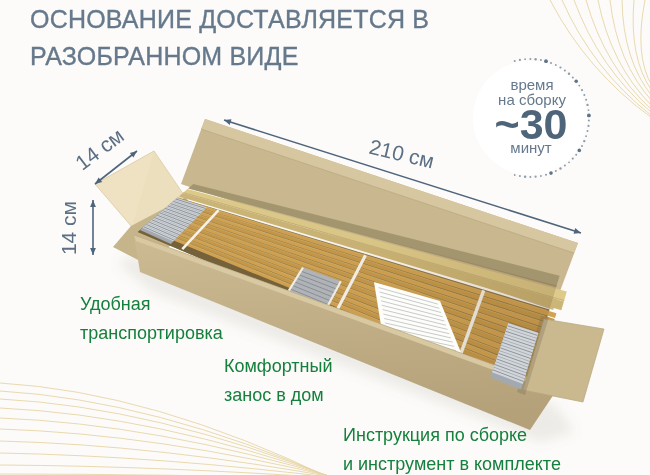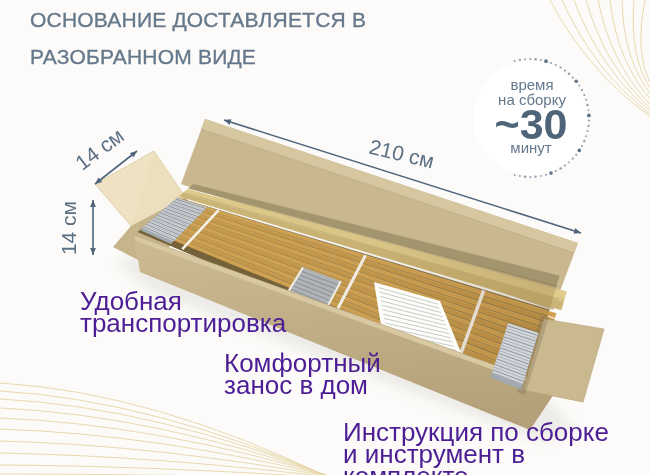--- a/index.html
+++ b/index.html
@@ -1,17 +1,17 @@
 <!DOCTYPE html>
 <html><head><meta charset="utf-8">
 <style>
 html,body{margin:0;padding:0;}
 body{width:650px;height:475px;background:#fcfbf9;font-family:'Liberation Sans',sans-serif;overflow:hidden;position:relative;}
-.title{position:absolute;left:30px;top:1px;font-size:21px;line-height:37px;color:#66798c;letter-spacing:0.2px;-webkit-text-stroke:0.35px #66798c;}
-.lbl{position:absolute;color:#4c1d95;font-size:26px;line-height:22px;}
+.title{position:absolute;left:30px;top:1px;font-size:25px;line-height:37px;color:#66798c;letter-spacing:0.2px;-webkit-text-stroke:0.35px #66798c;}
+.lbl{position:absolute;color:#15803d;font-size:18px;line-height:29px;}
 </style></head>
 <body>
 
 <svg width="650" height="475" viewBox="0 0 650 475" style="position:absolute;left:0;top:0">
 
 <g stroke="#e6d5a6" stroke-width="0.9" fill="none">
 <path d="M550,0 Q587,71 652,118"></path>
 <path d="M562,0 Q593,70 652,116"></path>
 <path d="M574,0 Q599,68 652,113"></path>
 <path d="M586,0 Q605,67 652,110"></path>

